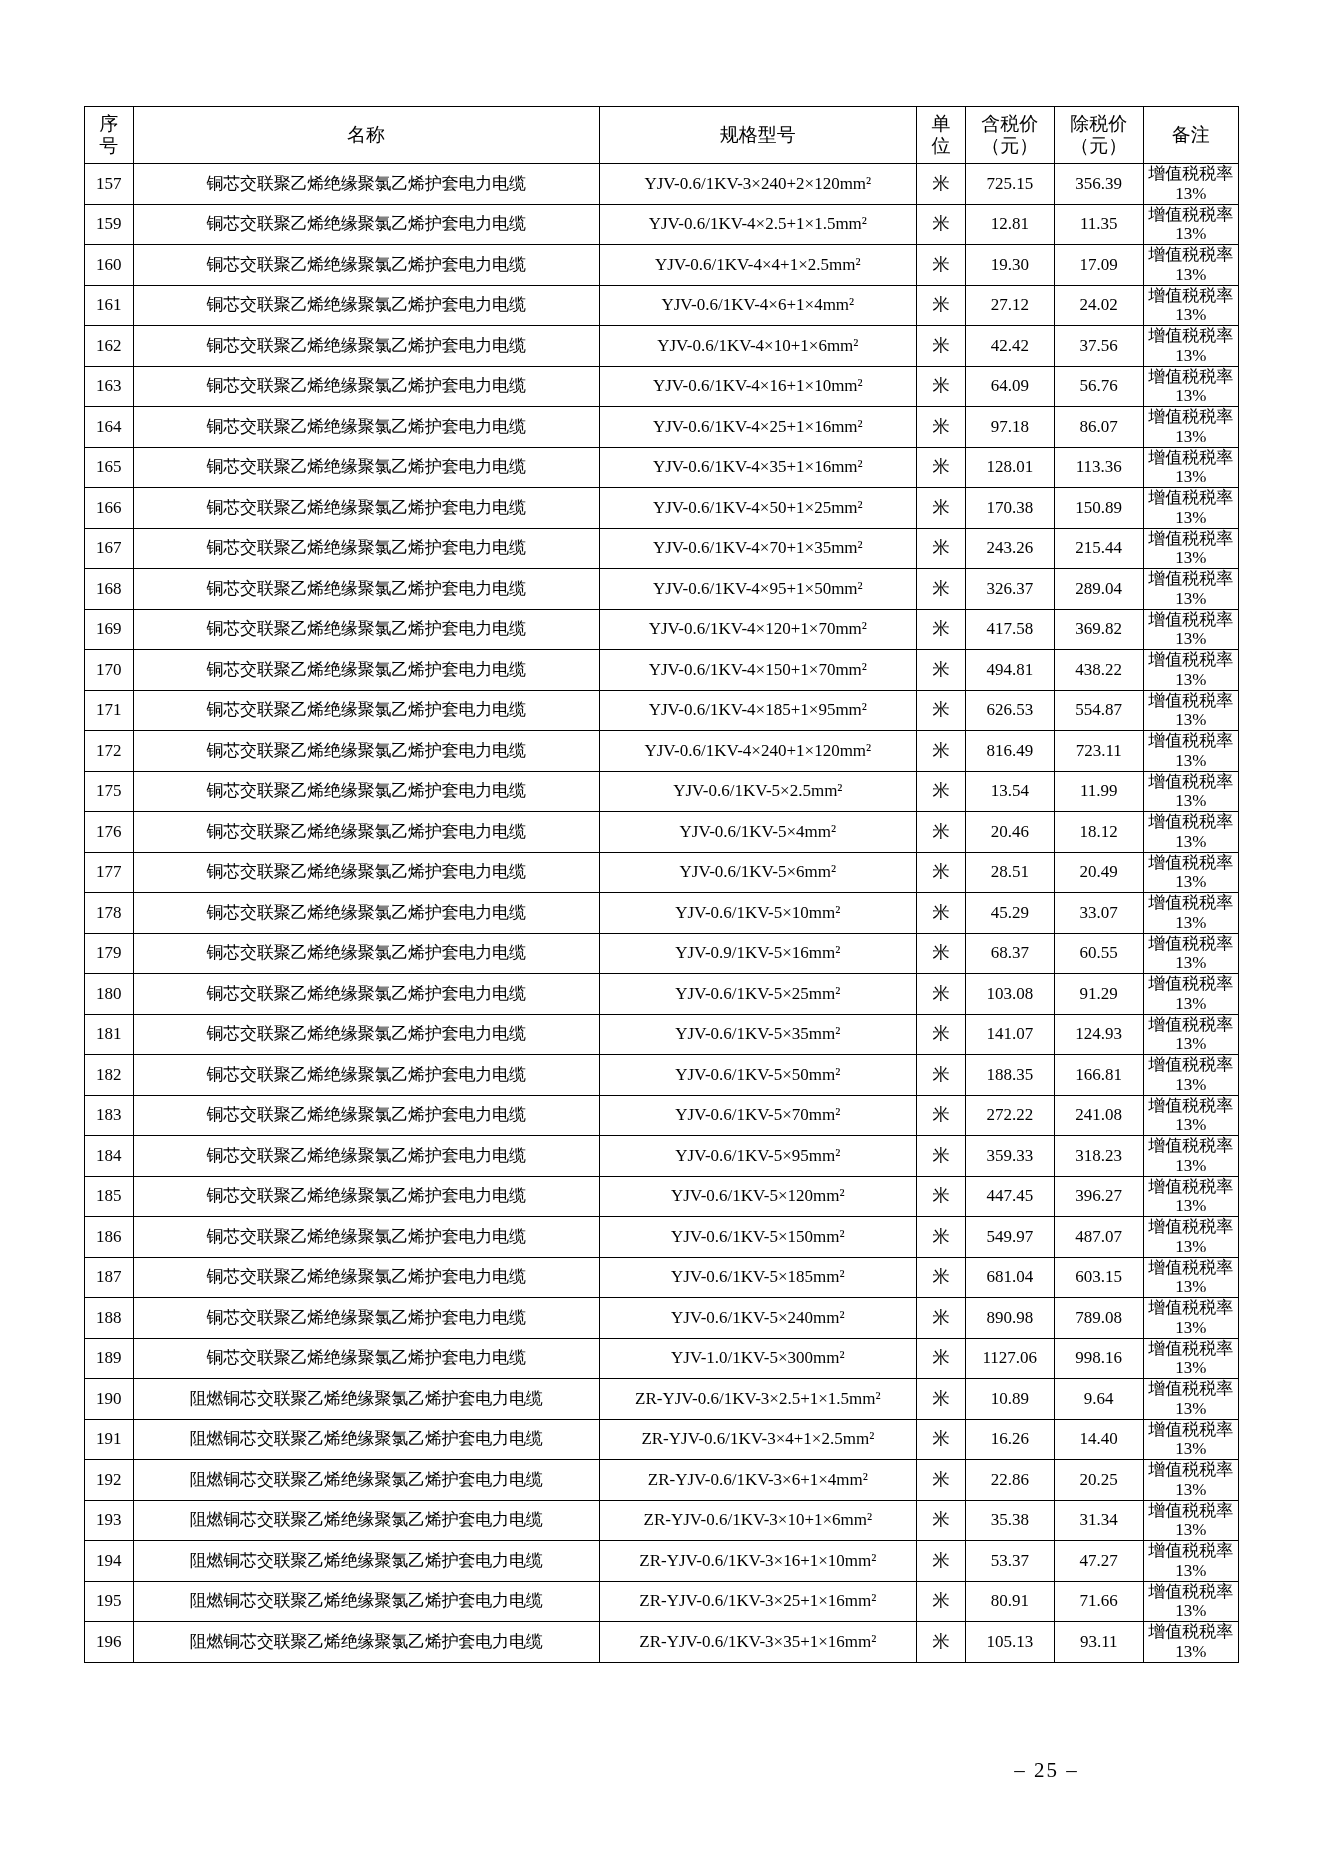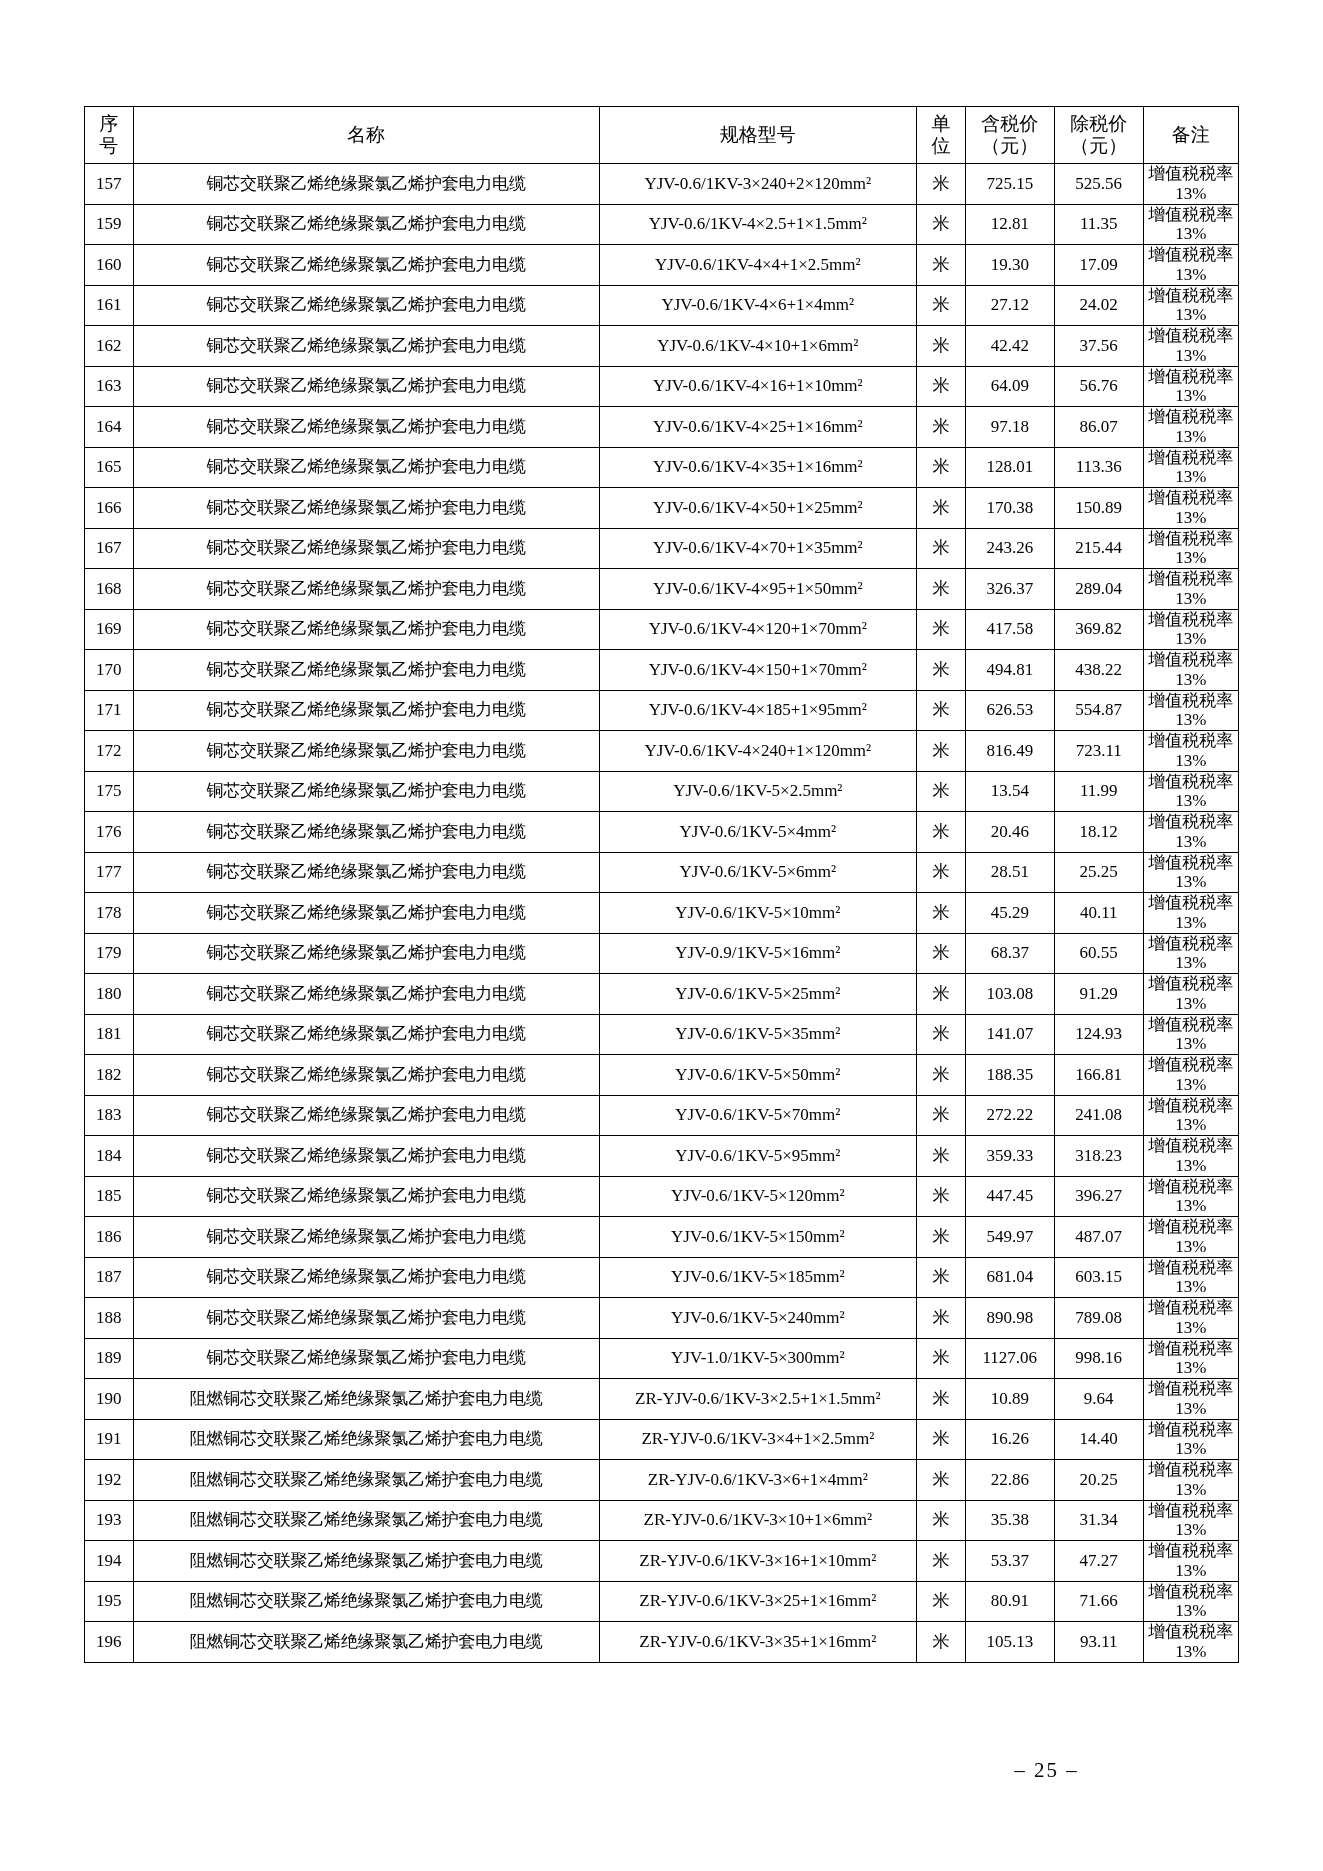--- a/index.html
+++ b/index.html
@@ -143,21 +143,21 @@
           <th>备注</th>
         </tr>
       </thead>
       <tbody id="table-body">
           <tr class="data-row">
             <td class="no">157</td>
             <td class="name">铜芯交联聚乙烯绝缘聚氯乙烯护套电力电缆</td>
             <td class="spec">YJV-0.6/1KV-3×240+2×120mm²</td>
             <td class="unit">米</td>
             <td class="price">725.15</td>
-            <td class="price">525.56</td>
+            <td class="price">356.39</td>
             <td class="note">
               <div>增值税税率</div>
               <div>13%</div>
             </td>
           </tr>
           <tr class="data-row">
             <td class="no">159</td>
             <td class="name">铜芯交联聚乙烯绝缘聚氯乙烯护套电力电缆</td>
             <td class="spec">YJV-0.6/1KV-4×2.5+1×1.5mm²</td>
             <td class="unit">米</td>
@@ -347,33 +347,33 @@
               <div>增值税税率</div>
               <div>13%</div>
             </td>
           </tr>
           <tr class="data-row">
             <td class="no">177</td>
             <td class="name">铜芯交联聚乙烯绝缘聚氯乙烯护套电力电缆</td>
             <td class="spec">YJV-0.6/1KV-5×6mm²</td>
             <td class="unit">米</td>
             <td class="price">28.51</td>
-            <td class="price">25.25</td>
+            <td class="price">20.49</td>
             <td class="note">
               <div>增值税税率</div>
               <div>13%</div>
             </td>
           </tr>
           <tr class="data-row">
             <td class="no">178</td>
             <td class="name">铜芯交联聚乙烯绝缘聚氯乙烯护套电力电缆</td>
             <td class="spec">YJV-0.6/1KV-5×10mm²</td>
             <td class="unit">米</td>
             <td class="price">45.29</td>
-            <td class="price">40.11</td>
+            <td class="price">33.07</td>
             <td class="note">
               <div>增值税税率</div>
               <div>13%</div>
             </td>
           </tr>
           <tr class="data-row">
             <td class="no">179</td>
             <td class="name">铜芯交联聚乙烯绝缘聚氯乙烯护套电力电缆</td>
             <td class="spec">YJV-0.9/1KV-5×16mm²</td>
             <td class="unit">米</td>

